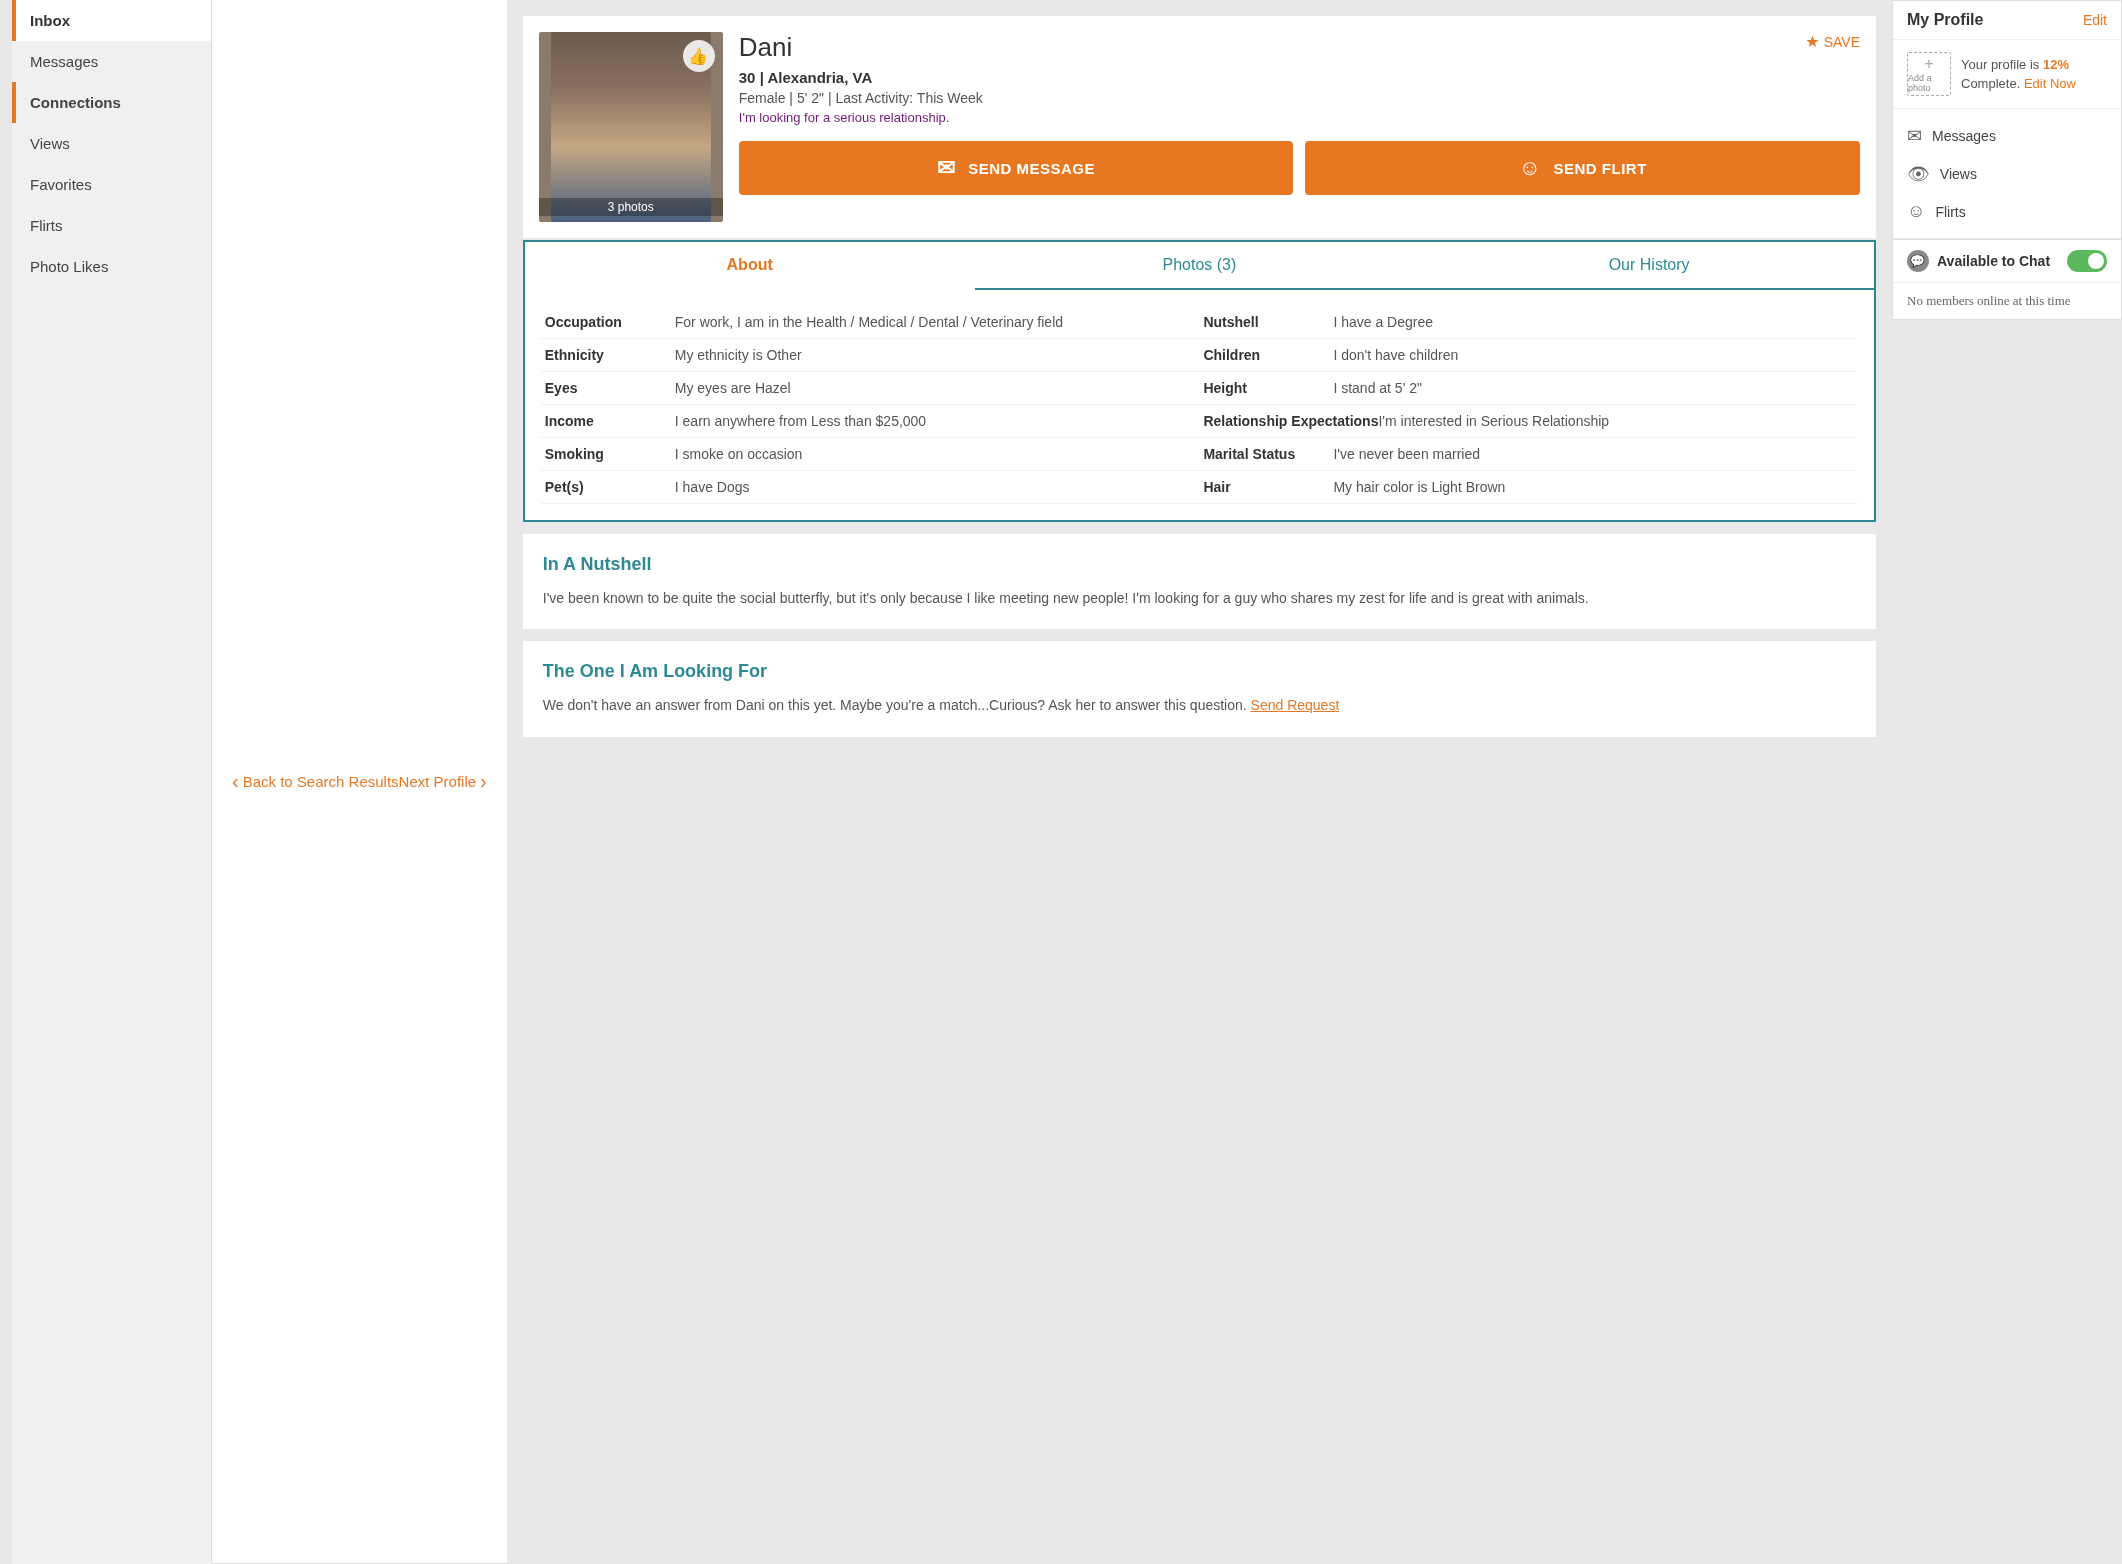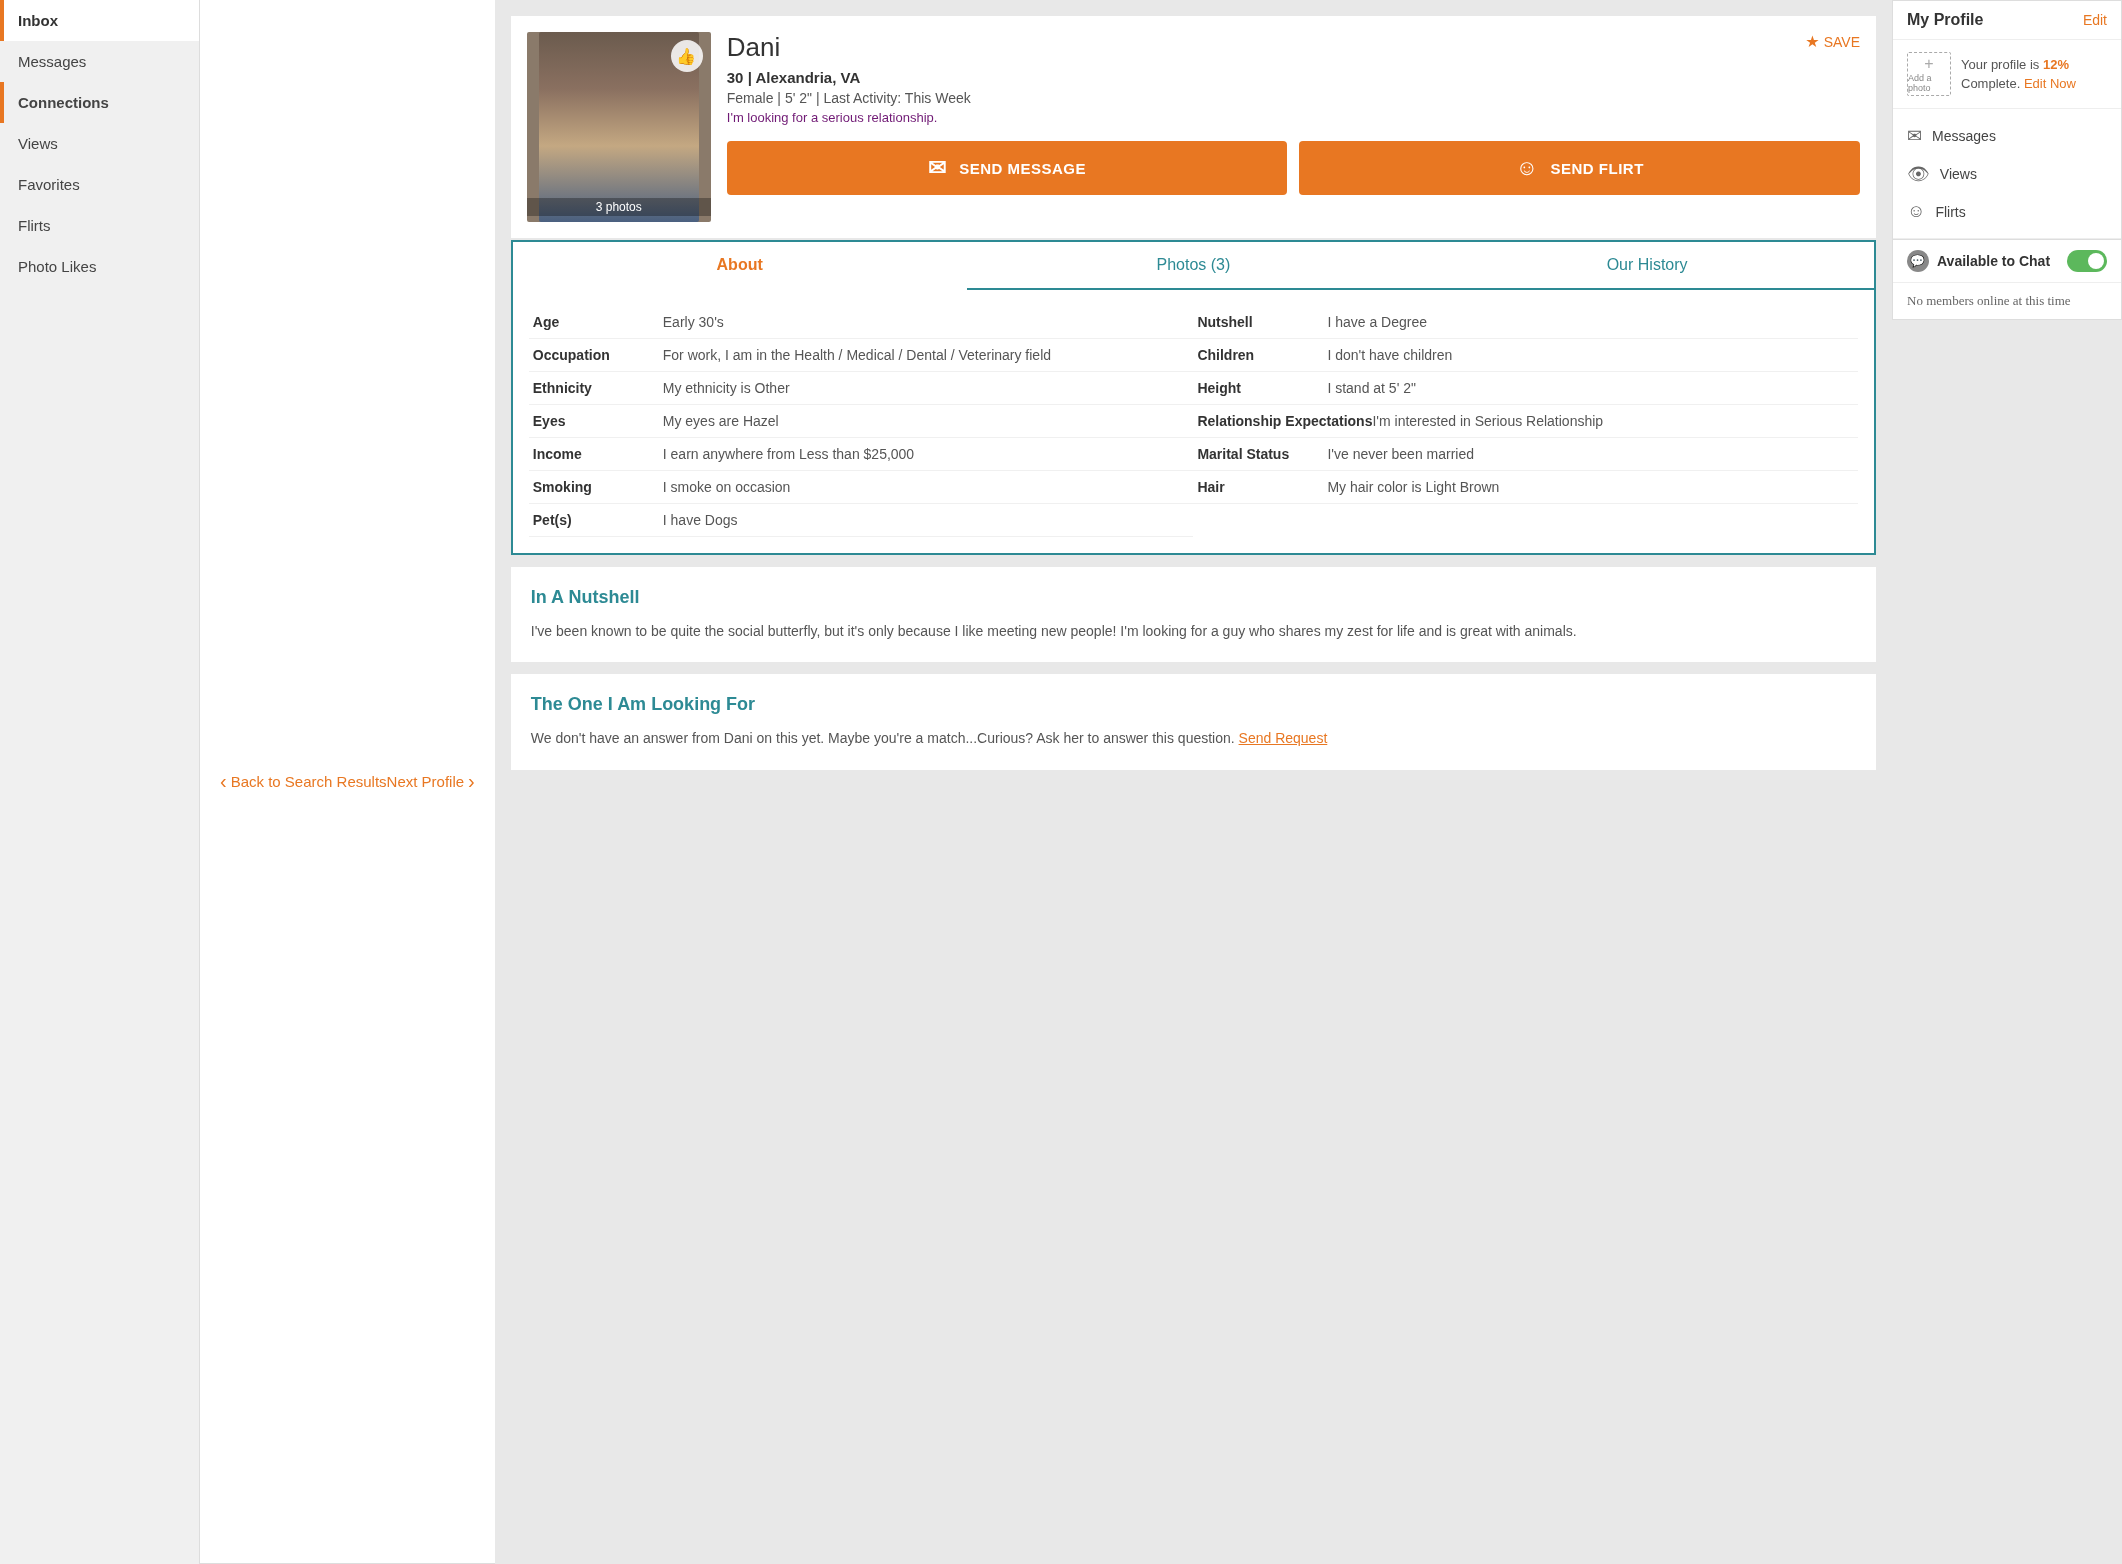--- a/index.html
+++ b/index.html
@@ -5,20 +5,21 @@
     * { box-sizing: border-box; margin: 0; padding: 0; }
     body {
       font-family: Arial, sans-serif;
       background: #e8e8e8;
       font-size: 14px;
       color: #333;
     }
     .layout {
       display: flex;
       min-height: 100vh;
+      padding-left: 12px;
     }
     
     .sidebar {
       width: 200px;
       background: #f0f0f0;
       border-right: 1px solid #ddd;
       flex-shrink: 0;
     }
     .sidebar-item {
       padding: 12px 18px;
@@ -513,24 +514,20 @@
               <span>Photos (3)</span>
             </div>
             <div class="tab">
               <span>Our History</span>
             </div>
           </div>
           <div class="about-table">
             <div class="about-grid">
               <div>
                 <div class="about-row">
-                  <span class="about-label">Age</span>
-                  <span class="about-value">Early 30's</span>
-                </div>
-                <div class="about-row">
                   <span class="about-label">Occupation</span>
                   <span class="about-value">For work, I am in the Health / Medical / Dental / Veterinary field</span>
                 </div>
                 <div class="about-row">
                   <span class="about-label">Ethnicity</span>
                   <span class="about-value">My ethnicity is Other</span>
                 </div>
                 <div class="about-row">
                   <span class="about-label">Eyes</span>
                   <span class="about-value">My eyes are Hazel</span>

